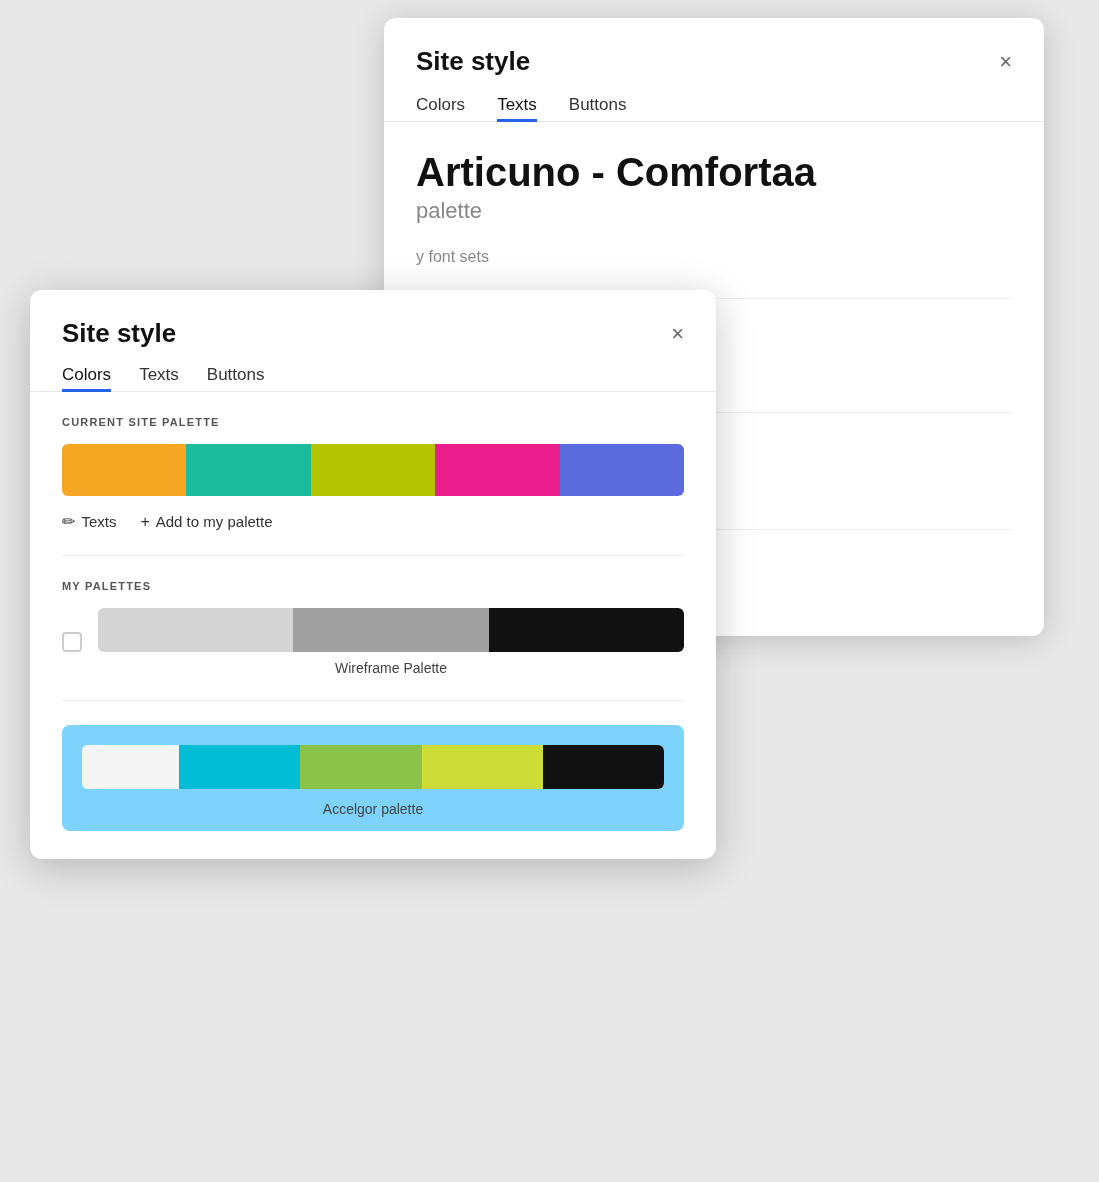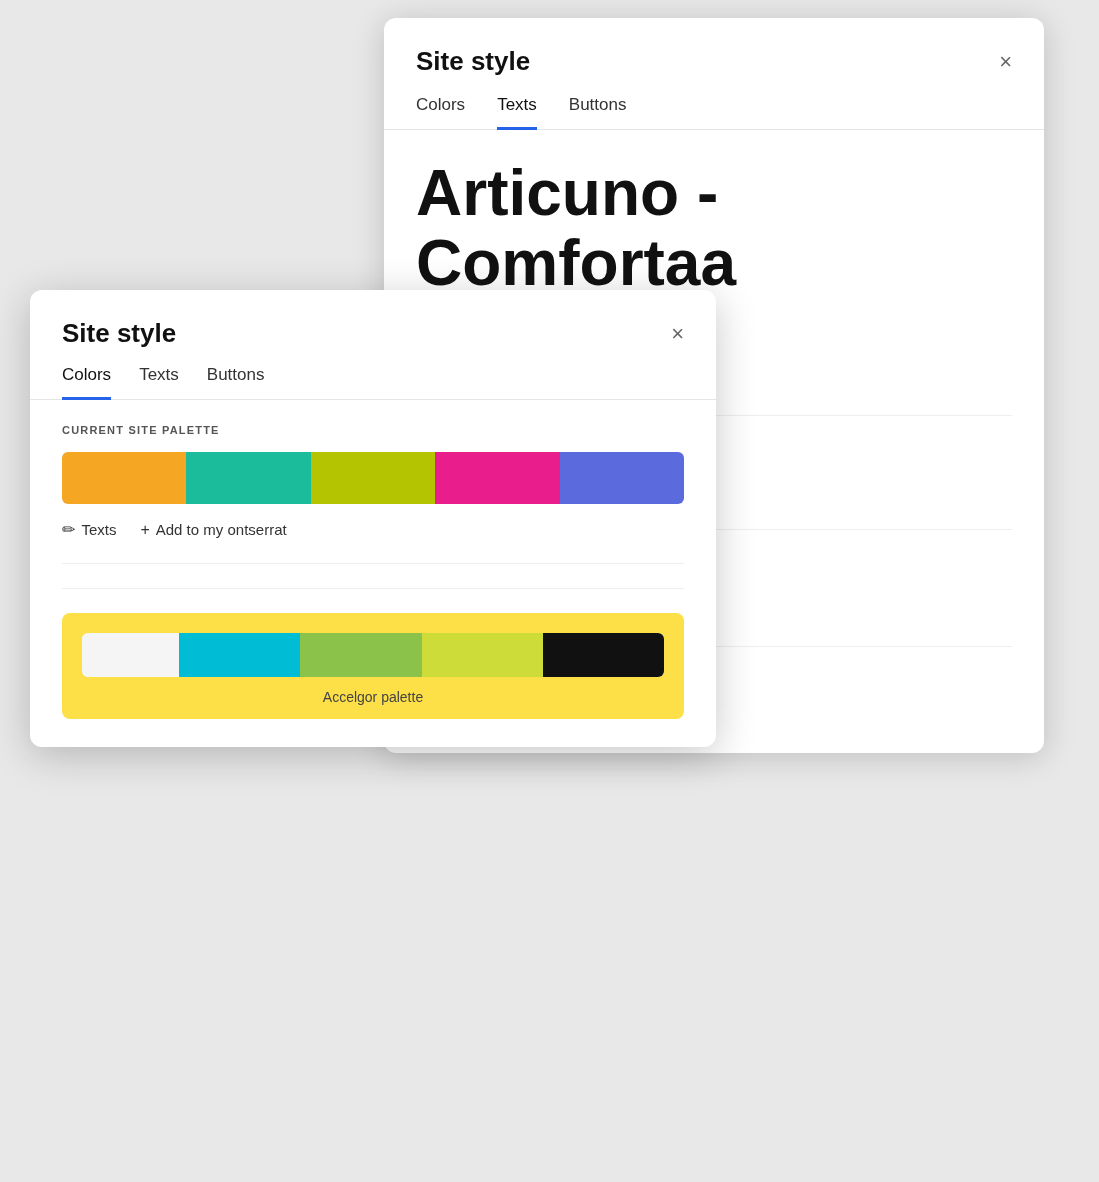--- a/index.html
+++ b/index.html
@@ -51,21 +51,21 @@
     .panel-back-tabs {
       display: flex;
       gap: 32px;
       padding: 18px 32px 0 32px;
       border-bottom: 1px solid #e5e5e5;
     }
 
     .tab-item {
       font-size: 17px;
       color: #333;
-      padding-bottom: 12px;
+      padding-bottom: 4px;
       cursor: pointer;
       border-bottom: 3px solid transparent;
       margin-bottom: -1px;
     }
 
     .tab-item.active {
       color: #111;
       border-bottom: 3px solid #2563eb;
       font-weight: 500;
     }
@@ -77,25 +77,25 @@
     .section-label {
       font-size: 11px;
       font-weight: 700;
       letter-spacing: 1.2px;
       color: #555;
       text-transform: uppercase;
       margin-bottom: 16px;
     }
 
     .font-display-large {
-      font-size: 64px;
+      font-size: 40px;
       font-weight: 700;
       color: #111;
       line-height: 1.1;
-      margin-bottom: 16px;
+      margin-bottom: 4px;
     }
 
     .font-display-small {
       font-size: 22px;
       color: #888;
       margin-top: 4px;
       margin-bottom: 24px;
     }
 
     .font-display-link {
@@ -248,21 +248,21 @@
     }
 
     .palette-name {
       text-align: center;
       font-size: 14px;
       color: #444;
       margin-top: 8px;
     }
 
     .palettes-library-item {
-      background: #fde047;
+      background: #7dd3fc;
       border-radius: 8px;
       padding: 20px 20px 14px 20px;
     }
 
     .lib-palette-bar {
       display: flex;
       border-radius: 6px;
       overflow: hidden;
       height: 44px;
       margin-bottom: 12px;
@@ -341,26 +341,40 @@
       <div class="palette-swatch" style="background:#e91e8c;"></div>
       <div class="palette-swatch" style="background:#5b6bde;"></div>
     </div>
     <div class="palette-actions">
       <button class="action-btn">
         <span class="action-icon">✏</span>
         <span>Texts</span>
       </button>
       <button class="action-btn">
         <span class="action-icon">+</span>
-        <span>Add to my ontserrat</span>
+        <span>Add to my palette</span>
       </button>
     </div>
 
     <div class="divider"></div>
 
+    <div class="my-palettes-section">
+      <div class="section-label">MY PALETTES</div>
+      <div class="my-palettes-item">
+        <div class="checkbox-placeholder"></div>
+        <div style="flex:1;">
+          <div class="palette-thumb">
+            <div class="palette-thumb-swatch" style="background:#d4d4d4;"></div>
+            <div class="palette-thumb-swatch" style="background:#a0a0a0;"></div>
+            <div class="palette-thumb-swatch" style="background:#111111;"></div>
+          </div>
+          <div class="palette-name">Wireframe Palette</div>
+        </div>
+      </div>
+    </div>
 
     <div class="divider"></div>
 
     <div class="palettes-library-item">
       <div class="lib-palette-bar">
         <div class="lib-swatch" style="background:#f5f5f5; flex:0.8;"></div>
         <div class="lib-swatch" style="background:#00bcd4;"></div>
         <div class="lib-swatch" style="background:#8bc34a;"></div>
         <div class="lib-swatch" style="background:#cddc39;"></div>
         <div class="lib-swatch" style="background:#111111;"></div>

